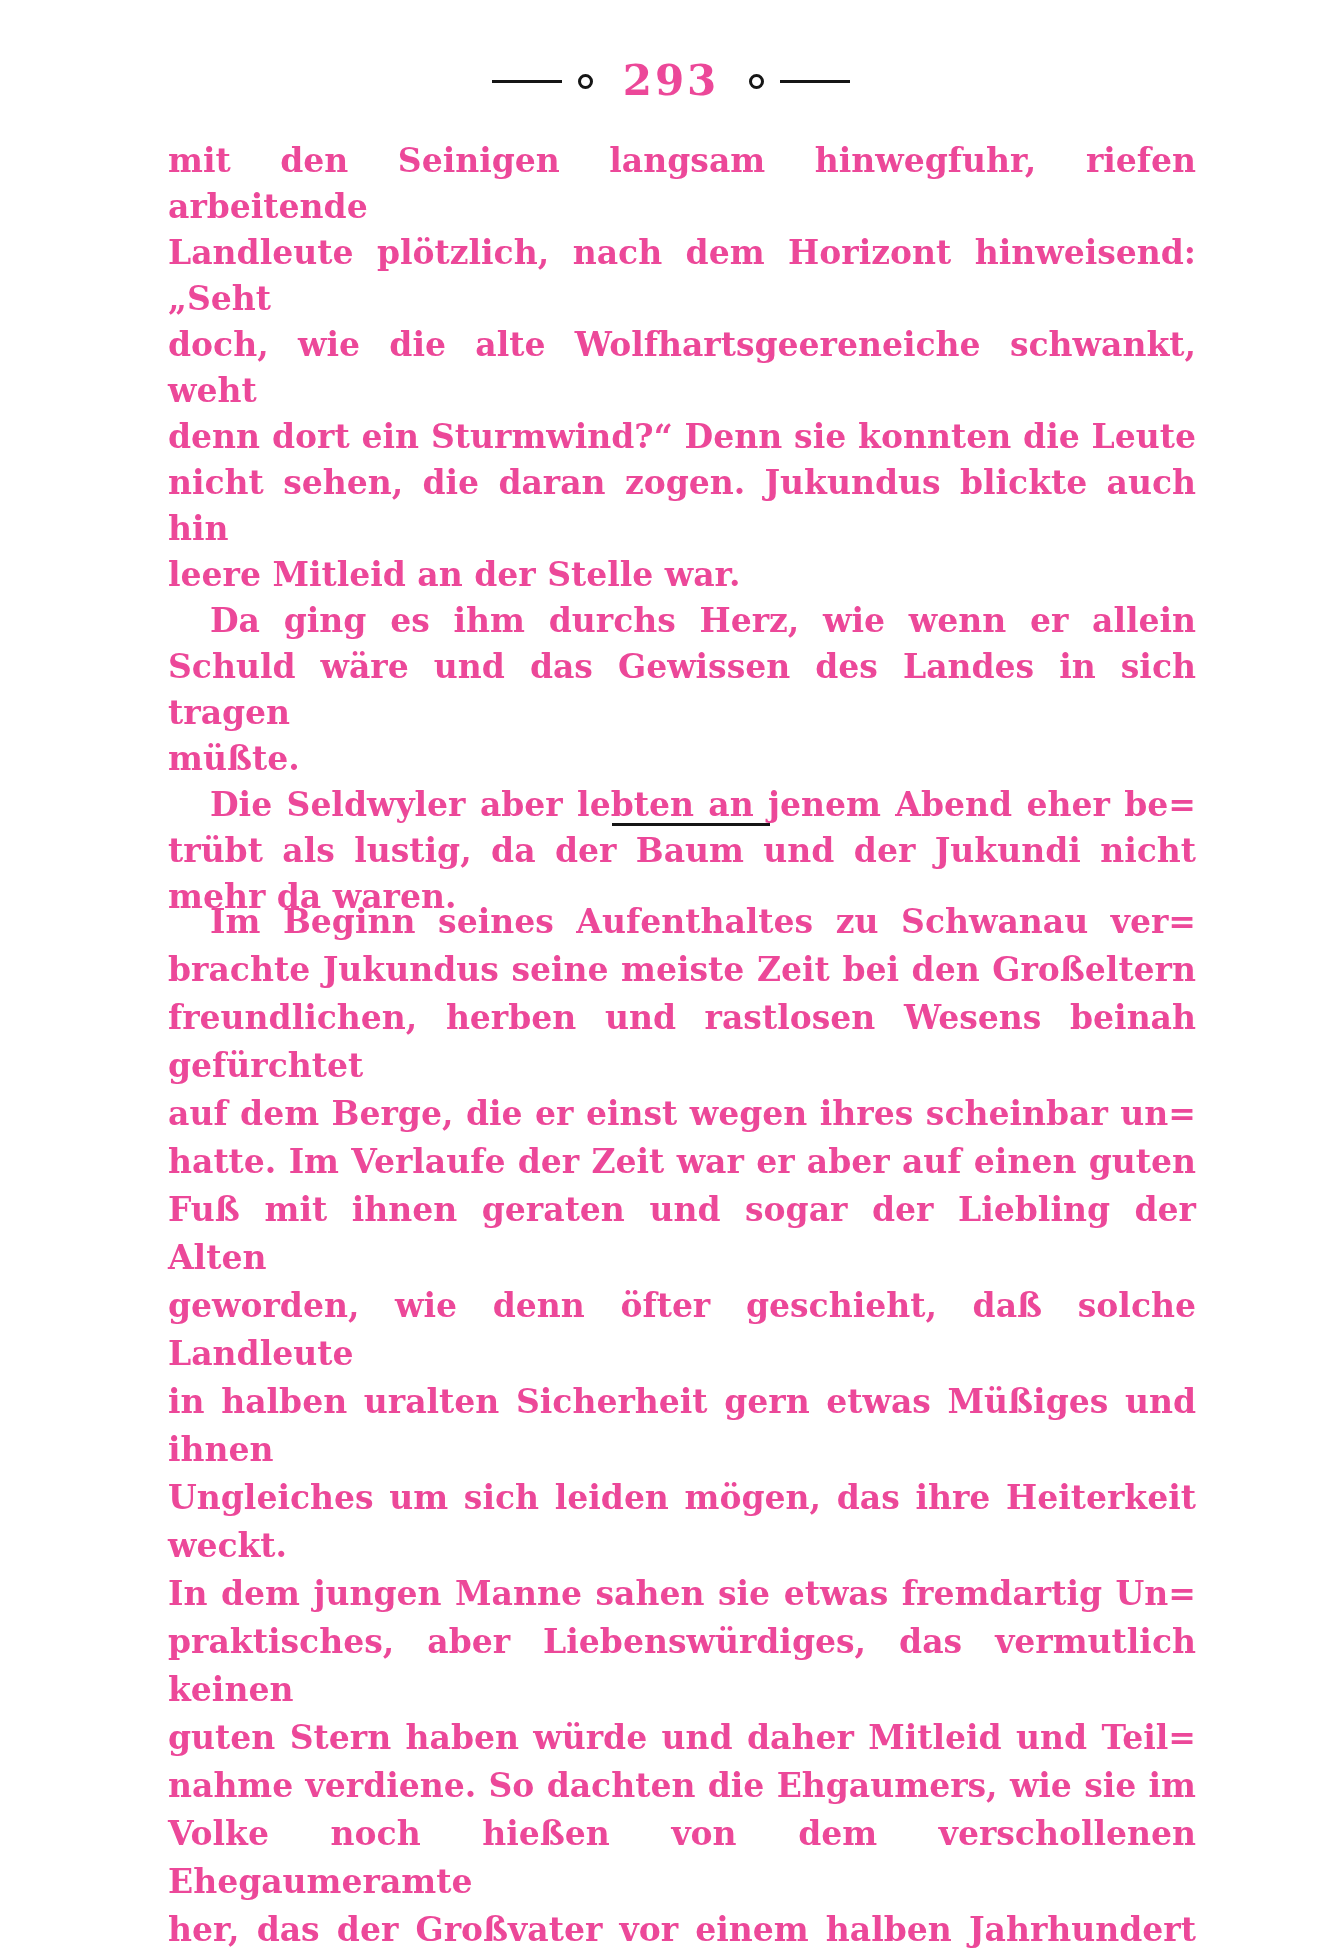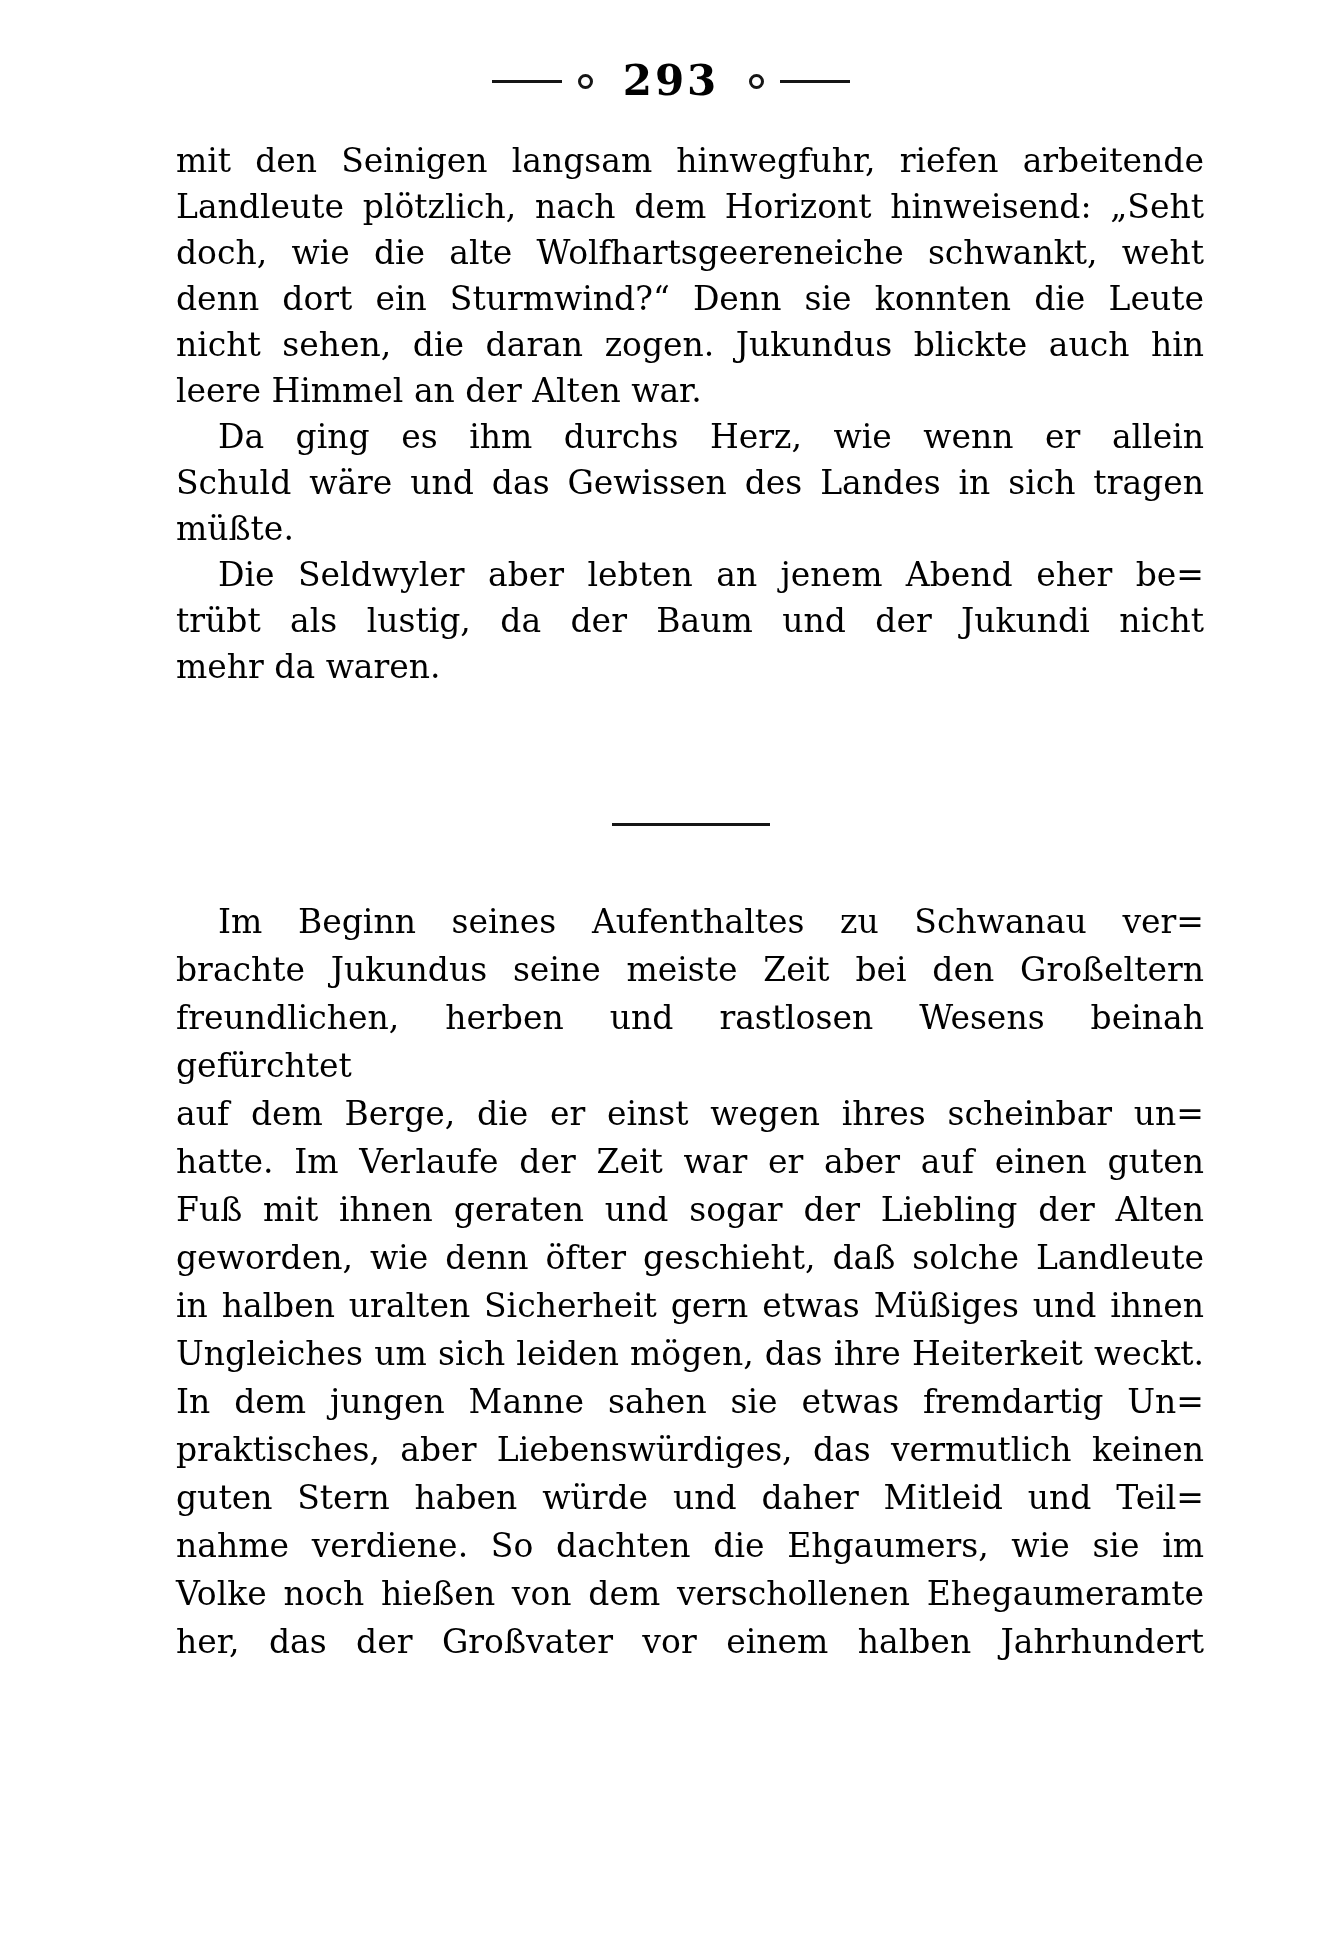--- a/index.html
+++ b/index.html
@@ -5,21 +5,21 @@
   html, body {
     margin: 0;
     padding: 0;
     background: #ffffff;
   }
   .page {
     position: relative;
     width: 1342px;
     height: 1952px;
     background: #ffffff;
-    color: #000000;
+    color: #ec4899;
     font-family: "DejaVu Serif", serif;
     overflow: hidden;
   }
   
   .running-head {
     position: absolute;
     top: 60px;
     left: 0;
     width: 100%;
     display: flex;
@@ -42,23 +42,23 @@
   .page-number {
     font-size: 42px;
     font-weight: bold;
     letter-spacing: 3px;
     line-height: 1;
     padding: 0 14px;
   }
   
   .text-block {
     position: absolute;
-    left: 176px;
+    left: 168px;
     width: 1028px;
-    font-weight: normal;
+    font-weight: bold;
     font-size: 33px;
   }
   #block-top    { top: 138px;  line-height: 46px; }
   #block-bottom { top: 898px;  line-height: 48px; }
   .line {
     text-align: justify;
     text-align-last: justify;
   }
   .line.no-just {
     text-align: left;
@@ -89,21 +89,21 @@
     <span class="head-circle"></span>
     <span class="head-rule"></span>
   </div>
 
   <div class="text-block" id="block-top">
       <div class="line">mit den Seinigen langsam hinwegfuhr, riefen arbeitende</div>
       <div class="line">Landleute plötzlich, nach dem Horizont hinweisend: „Seht</div>
       <div class="line">doch, wie die alte Wolfhartsgeereneiche schwankt, weht</div>
       <div class="line">denn dort ein Sturmwind?“ Denn sie konnten die Leute</div>
       <div class="line">nicht sehen, die daran zogen. Jukundus blickte auch hin</div>
-      <div class="line no-just">leere Himmel an der Alten war.</div>
+      <div class="line no-just">leere Mitleid an der Stelle war.</div>
       <div class="line indent">Da ging es ihm durchs Herz, wie wenn er allein</div>
       <div class="line">Schuld wäre und das Gewissen des Landes in sich tragen</div>
       <div class="line no-just">müßte.</div>
       <div class="line indent">Die Seldwyler aber lebten an jenem Abend eher be=</div>
       <div class="line">trübt als lustig, da der Baum und der Jukundi nicht</div>
       <div class="line no-just">mehr da waren.</div>
     </div>
 
   <div class="section-divider"></div>
 

